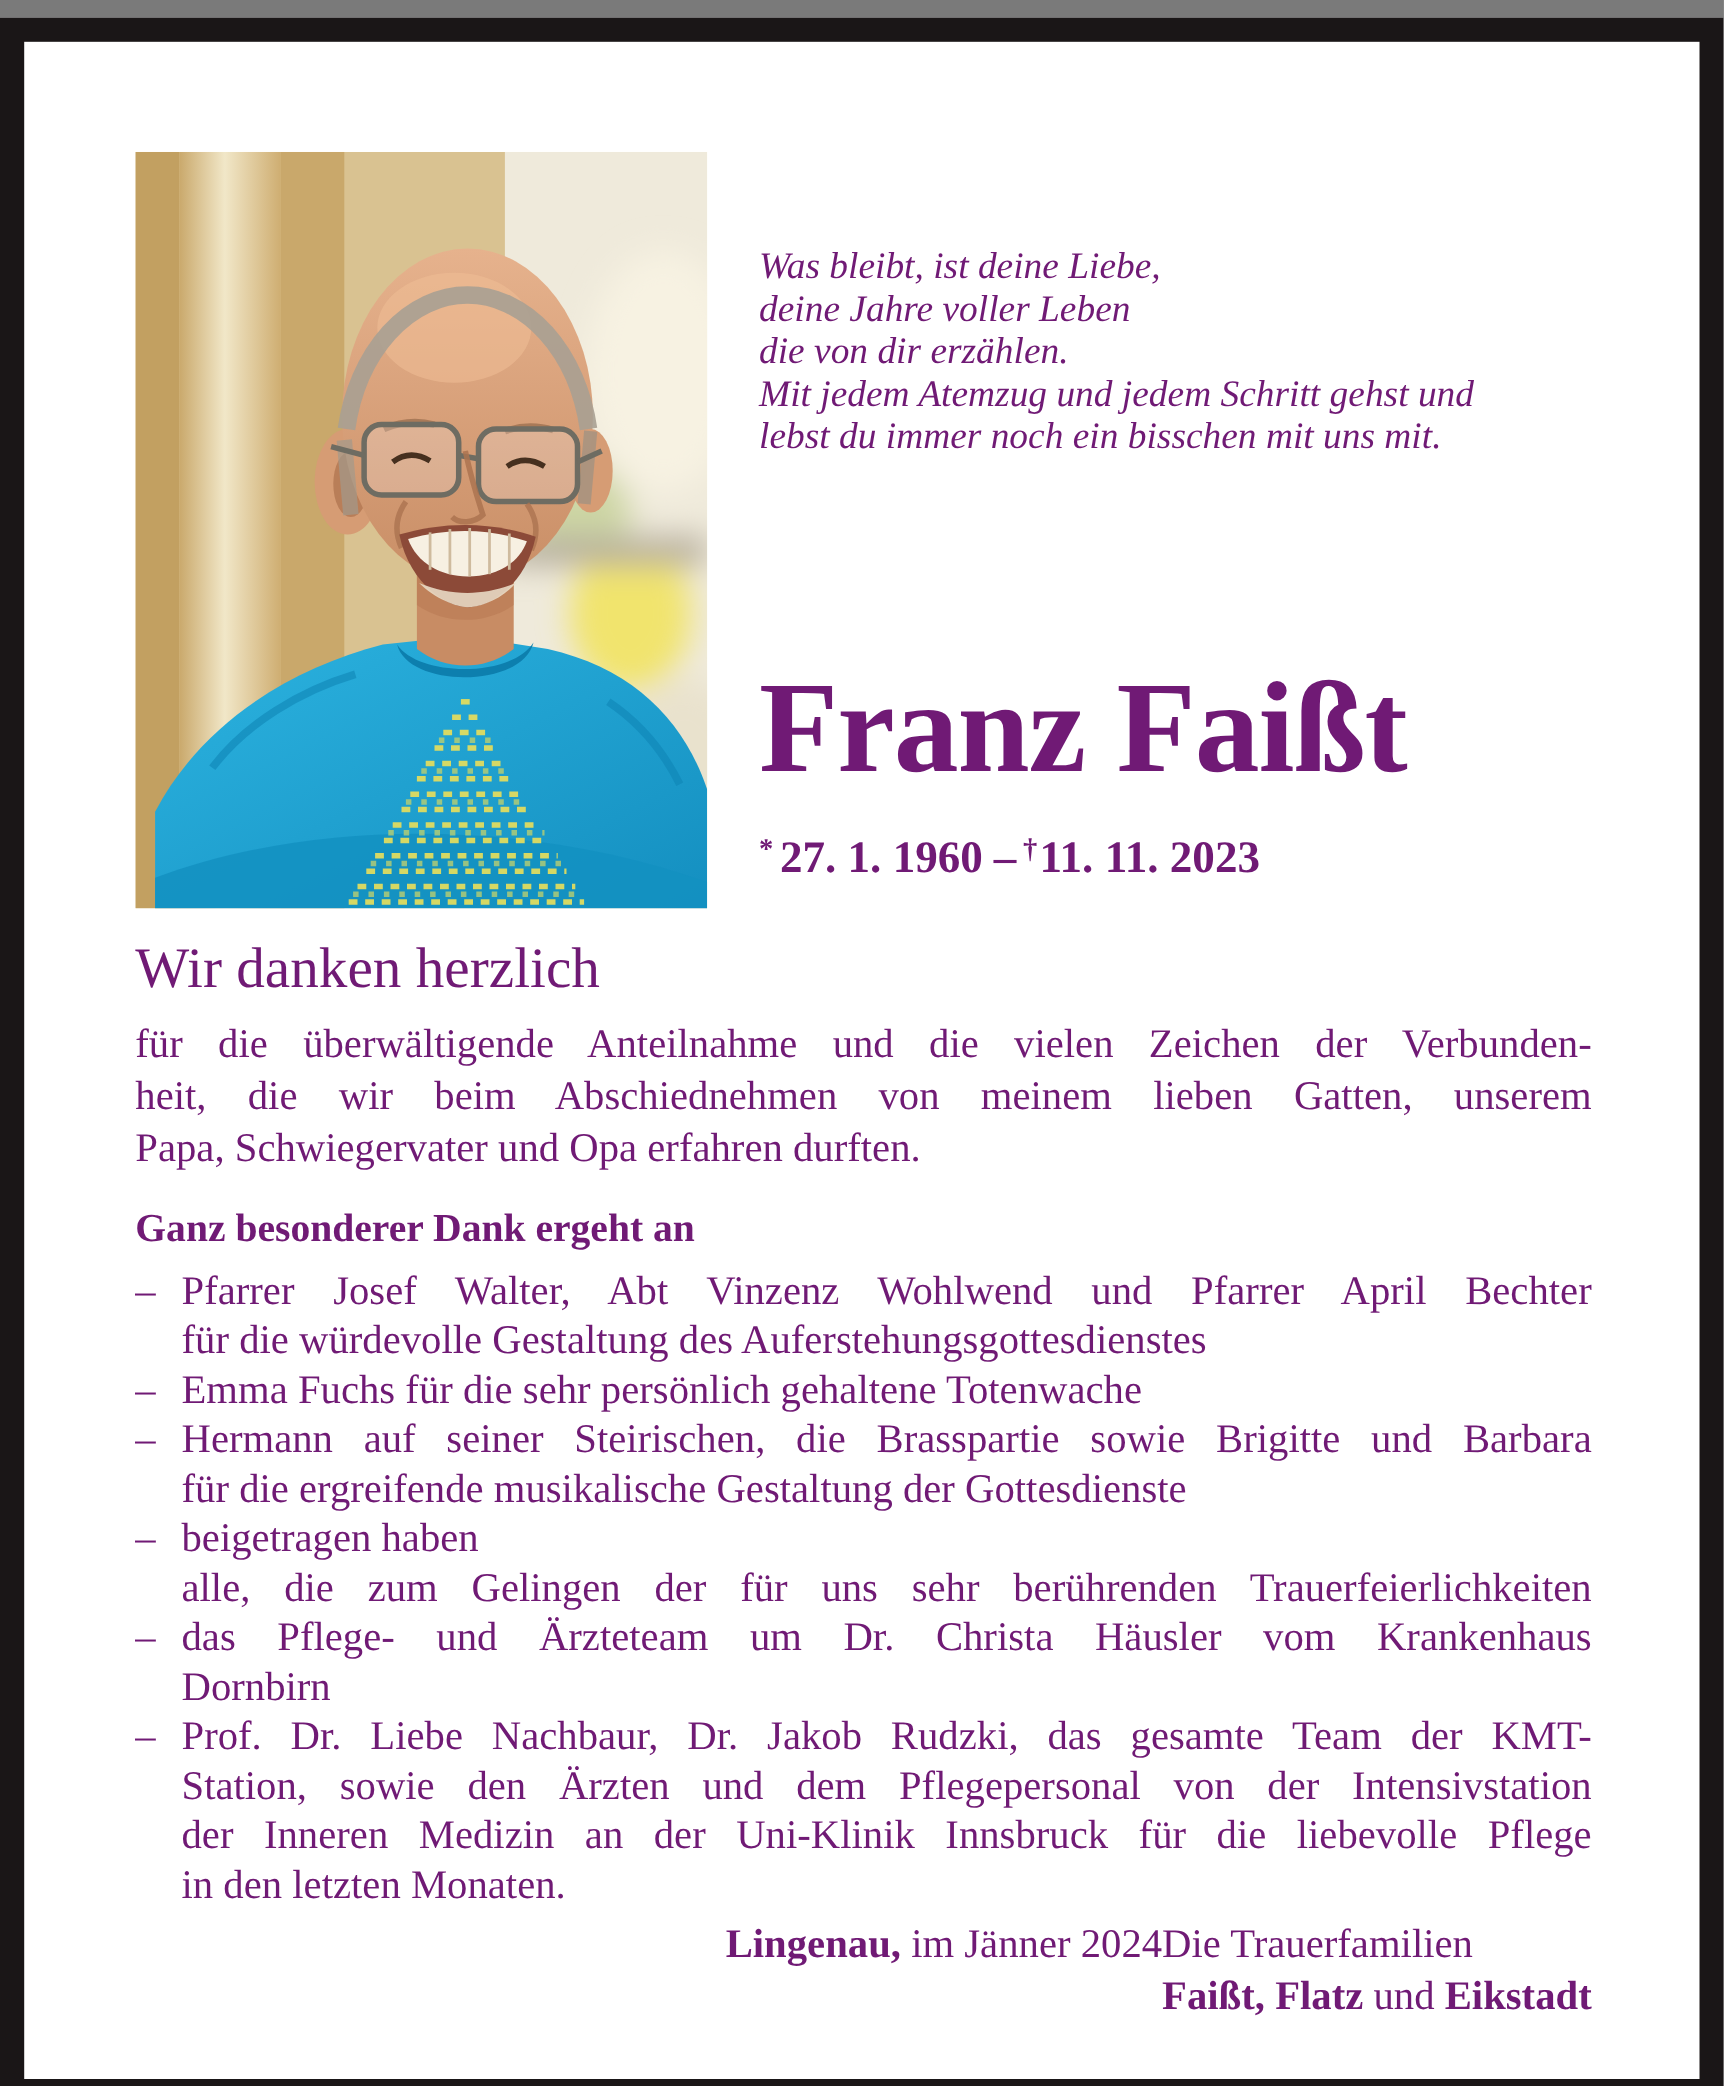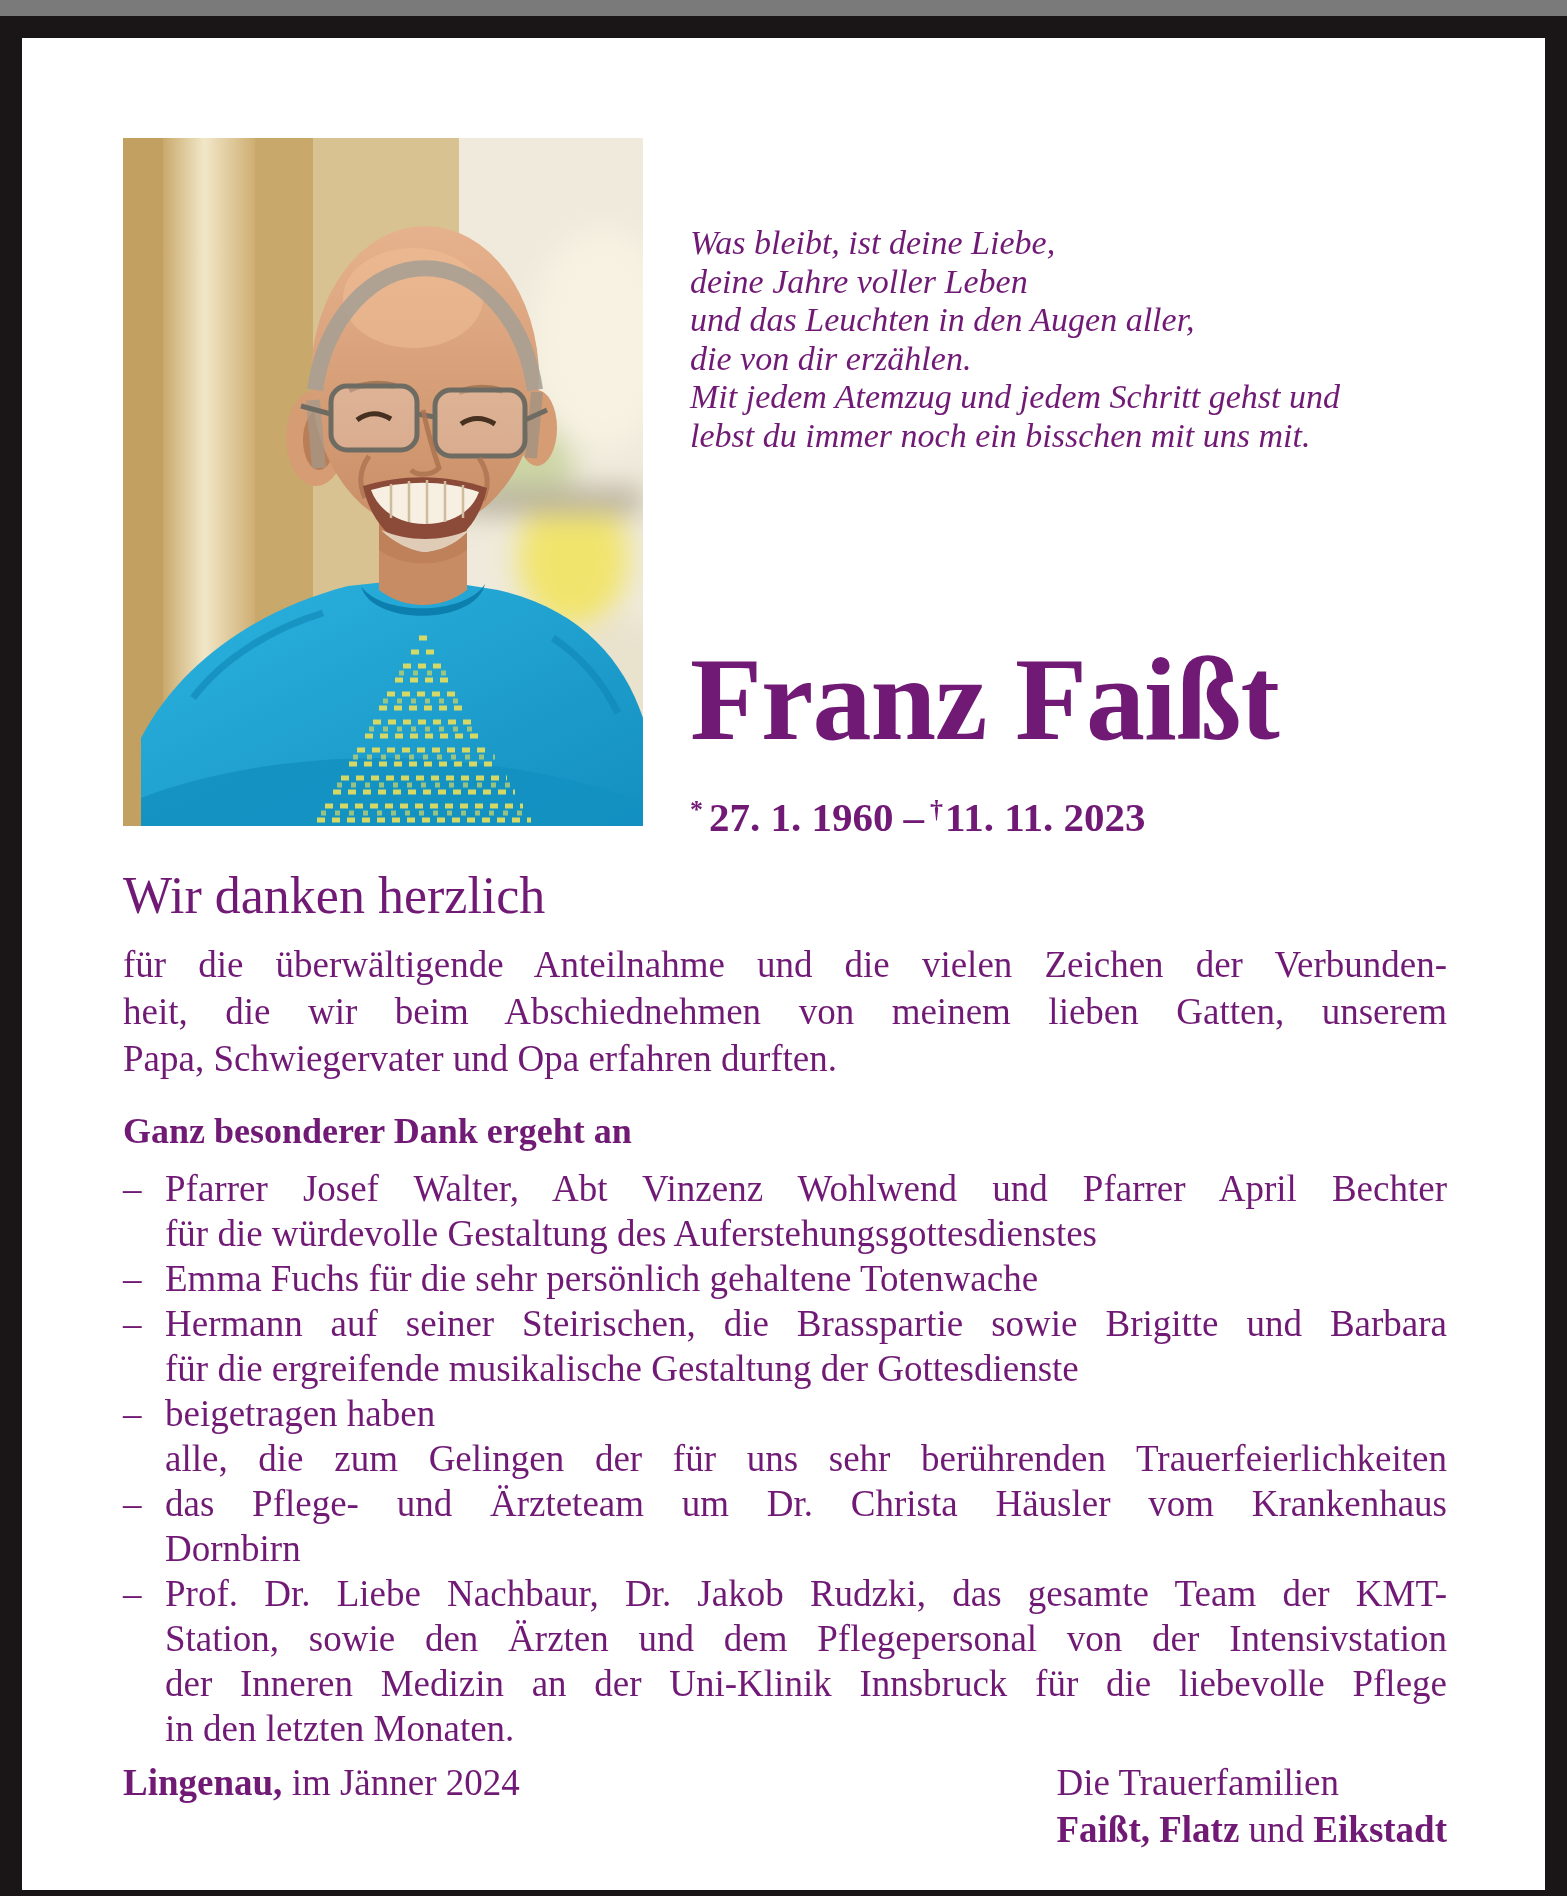--- a/index.html
+++ b/index.html
@@ -35,21 +35,21 @@
   .dates .d1{margin-left:6px;}
   .dates .d2{margin-left:2px;}
   .h-thanks{margin:26px 0 0 0;font-size:52px;line-height:58px;font-weight:normal;}
   .para{margin-top:16px;font-size:37px;line-height:47px;}
   .jline{text-align:justify;text-align-last:justify;}
   .jline.last{text-align:left;text-align-last:auto;}
   .h-special{margin:26px 0 0 0;font-size:36px;line-height:46px;font-weight:bold;}
   .list{margin-top:12px;font-size:37px;line-height:45px;}
   .item{position:relative;padding-left:42px;}
   .dash{position:absolute;left:0;top:0;}
-  .footer{margin-top:8px;display:flex;justify-content:space-between;font-size:37px;line-height:47px;}
+  .footer{margin-top:8px;display:flex;justify-content:flex-end;font-size:37px;line-height:47px;}
   .b{font-weight:bold;}
   .families div{white-space:nowrap;}
 </style>
 </head>
 <body>
 
 <div class="page">
   <div class="content">
 
     <div class="top">
@@ -148,21 +148,20 @@
             <line x1="214" y1="647" x2="388" y2="647"></line>
             <line x1="198" y1="675" x2="404" y2="675"></line>
           </g>
         </svg>
       </div>
 
       <div class="right-col">
         <div class="poem" id="poem">
             <div class="poem-line">Was bleibt, ist deine Liebe,</div>
             <div class="poem-line">deine Jahre voller Leben</div>
-            <div class="poem-line">und das Leuchten in den Augen aller,</div>
             <div class="poem-line">die von dir erzählen.</div>
             <div class="poem-line">Mit jedem Atemzug und jedem Schritt gehst und</div>
             <div class="poem-line">lebst du immer noch ein bisschen mit uns mit.</div>
           </div>
         <h1 class="name">Franz Faißt</h1>
         <div class="dates">
           <span class="sym">*</span><span class="d1">27. 1. 1960</span><span class="sep">–</span><span class="sym">†</span><span class="d2">11. 11. 2023</span>
         </div>
       </div>
     </div>

